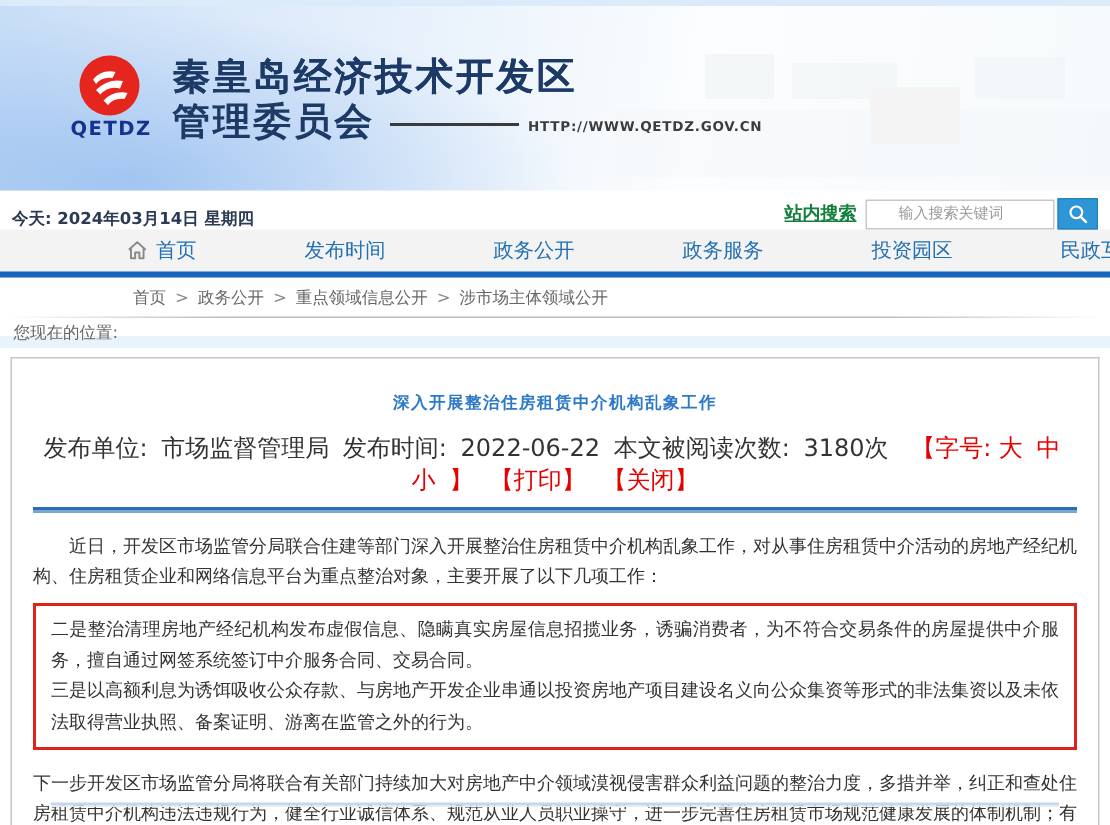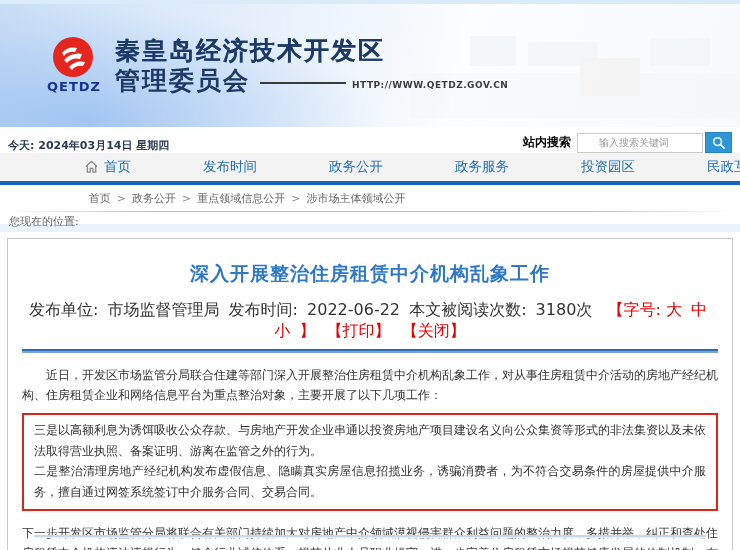--- a/index.html
+++ b/index.html
@@ -30,21 +30,21 @@
     background:linear-gradient(180deg,#16305c,#3f6ea8); -webkit-background-clip:text; background-clip:text; }
   .org .l2row { display:flex; align-items:center; }
   .org .l2 { font-size:25px; font-weight:bold; letter-spacing:2px; line-height:30px; }
   .org .rule { width:86px; height:0; border-top:2px solid #3a3a3a; margin:4px 6px 0 10px; }
   .org .url { font-size:9px; color:#3c3c3c; letter-spacing:.5px; margin-top:8px; font-weight:bold; }
 
   
   .datebar { height:26px; background:#fff; display:flex; align-items:flex-end; padding:0 8px; }
   .today { font-size:11px; color:#2b3a55; font-weight:bold; }
   .searchgrp { margin-left:auto; display:flex; align-items:center; }
-  .search-label { font-size:12px; color:#000000; font-weight:bold; margin-right:6px; }
+  .search-label { font-size:12px; color:#15803d; font-weight:bold; margin-right:6px;text-decoration:underline; }
   .search-input { width:126px; height:20px; border:1px solid #c9c9c9; font-size:10px;
     padding:0 21px; color:#333; outline:none; }
   .search-input::placeholder { color:#999; }
   .search-btn { width:27px; height:21px; margin-left:2px; background:#2e96d6; border:1px solid #2585c2;
     display:flex; align-items:center; justify-content:center; cursor:pointer; }
 
   
   .navbar { height:32px; background:#f3f3f3; border-bottom:4px solid #1565bd;
     display:flex; align-items:center; padding:0 60px 0 84px; }
   .nav-item { display:flex; align-items:center; font-size:13.5px; color:#2470b3;
@@ -58,21 +58,21 @@
   .breadcrumb a { color:#666; text-decoration:none; cursor:pointer; }
   .bc-sep { margin:0 6px; color:#888; }
   .bc-prefix { margin-right:10px;margin-top:46px; }
   .fade-line { height:1px; margin:0 4px;
     background:linear-gradient(90deg, rgba(170,170,170,0) 0%, #bbb 20%, #bbb 80%, rgba(170,170,170,0) 100%); }
   .bluestrip { height:8px; background:#e9f3fb; margin-top:12px; }
 
   
   .panel { margin:6px 7px 0 7px; background:#fff; border:1px solid #c6c6c6; border-bottom:none;
     height:316px; padding:0 14px; position:relative; }
-  .art-title { text-align:center; margin-top:22px; font-size:19px; font-weight:bold; color:#2d79c7;
+  .art-title { text-align:center; margin-top:22px; font-size:11px; font-weight:bold; color:#2d79c7;
     letter-spacing:1px; }
   .meta { text-align:center; margin-top:13px; font-size:16px; color:#333; }
   .meta .seg { margin-right:4px; }
   .meta .red { color:#e60000; cursor:pointer; }
   .meta .redgrp { margin-left:6px; }
   .meta-rule { margin-top:7px; height:2px; border-top:2px solid #2a6cb3; border-bottom:2px solid #7aa6d2; }
   .para { font-size:12px; color:#333; line-height:20px; margin-top:12px; text-align:justify; }
   .indent { text-indent:2em; }
   .redbox { border:2px solid #e0231a; margin-top:8px; padding:5px 10px 7px 10px; }
   .redbox p { font-size:12px; color:#333; line-height:20.5px; text-align:justify; }
@@ -175,20 +175,20 @@
     <span class="red">】</span>
     <span class="red redgrp">【打印】</span>
     <span class="red redgrp">【关闭】</span>
   </div>
 
   <div class="meta-rule"></div>
 
   <p class="para indent">近日，开发区市场监管分局联合住建等部门深入开展整治住房租赁中介机构乱象工作，对从事住房租赁中介活动的房地产经纪机构、住房租赁企业和网络信息平台为重点整治对象，主要开展了以下几项工作：</p>
 
   <div class="redbox">
+    <p>二是整治清理房地产经纪机构发布虚假信息、隐瞒真实房屋信息招揽业务，诱骗消费者，为不符合交易条件的房屋提供中介服务，擅自通过网签系统签订中介服务合同、交易合同。</p>
     <p>三是以高额利息为诱饵吸收公众存款、与房地产开发企业串通以投资房地产项目建设名义向公众集资等形式的非法集资以及未依法取得营业执照、备案证明、游离在监管之外的行为。</p>
-    <p>二是整治清理房地产经纪机构发布虚假信息、隐瞒真实房屋信息招揽业务，诱骗消费者，为不符合交易条件的房屋提供中介服务，擅自通过网签系统签订中介服务合同、交易合同。</p>
   </div>
 
   <p class="para">下一步开发区市场监管分局将联合有关部门持续加大对房地产中介领域漠视侵害群众利益问题的整治力度，多措并举，纠正和查处住房租赁中介机构违法违规行为，健全行业诚信体系、规范从业人员职业操守，进一步完善住房租赁市场规范健康发展的体制机制；有效遏制住房租赁中介行业乱象，切实维护人民群众的合法权益，营造更安心、更安全的消费环境。</p>
 
   <div class="bottom-rule"></div>
 </div>
 
 </body></html>

